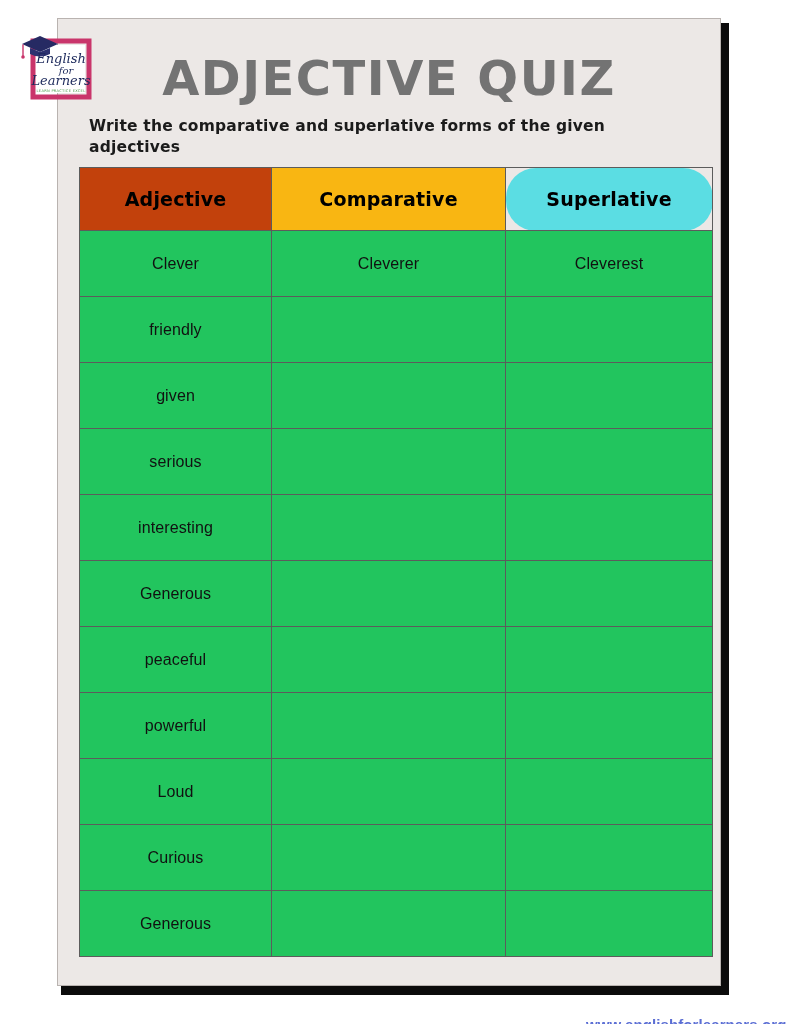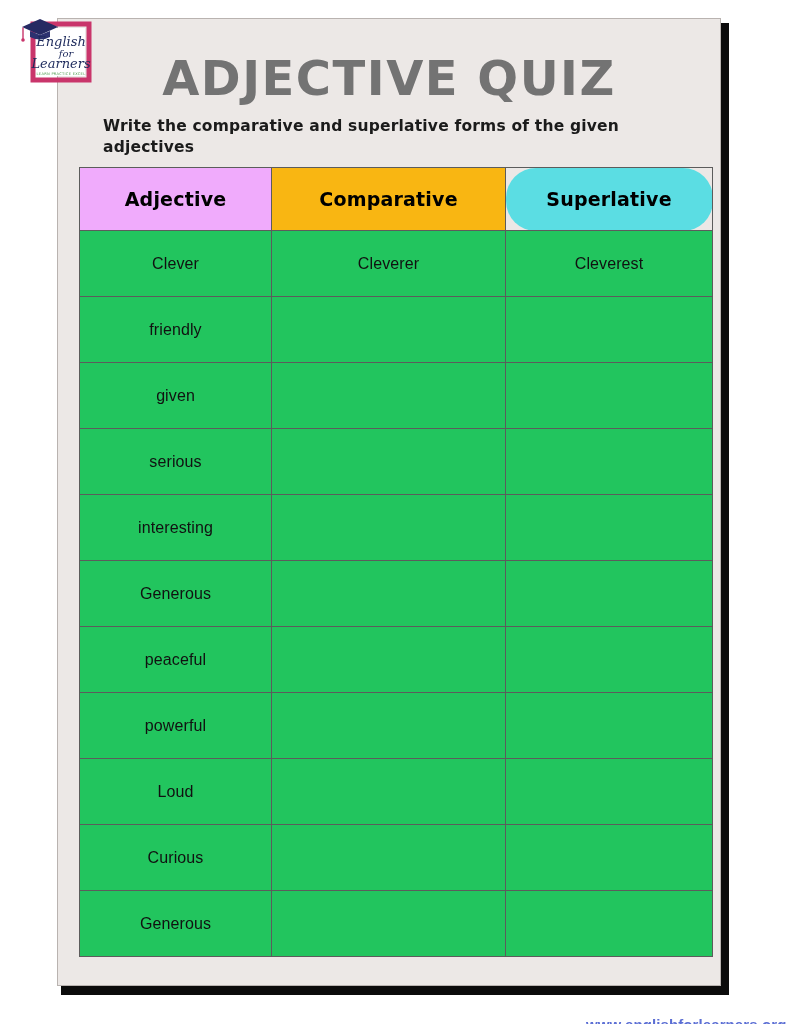--- a/index.html
+++ b/index.html
@@ -39,21 +39,21 @@
     height: 968px;
     background: #ece8e6;
     border: 1px solid #b9b3b0;
     box-sizing: border-box;
   }
 
   
   #logo {
     position: absolute;
     left: 18px;
-    top: 10px;
+    top: 27px;
     width: 76px;
     height: 80px;
     z-index: 40;
   }
   #logo svg { display:block; }
 
   
   #title {
     position: absolute;
     left: 42px;
@@ -63,21 +63,21 @@
     font-family: "DejaVu Sans", sans-serif;
     font-weight: bold;
     font-size: 48px;
     letter-spacing: 1.5px;
     color: #737373;
     line-height: 1;
     white-space: nowrap;
   }
   #subtitle {
     position: absolute;
-    left: 46px;
+    left: 32px;
     top: 98px;
     width: 560px;
     font-family: "DejaVu Sans", sans-serif;
     font-weight: bold;
     font-size: 15.5px;
     line-height: 1.35;
     color: #1b1b1b;
     letter-spacing: 0.2px;
   }
 
@@ -109,21 +109,21 @@
   }
   #quiz-table td {
     height: 65px;
     background: #22c55e;
     font-family: "Liberation Sans", sans-serif;
     font-weight: 400;
     font-size: 16px;
     color: #111111;
     letter-spacing: 0.1px;
   }
-  .hdr-adjective   { background: #f0abfc; margin-left: 8px; }
+  .hdr-adjective   { background: #c2410c; margin-left: 8px; }
   .hdr-comparative { background: #f9b612; }
   .hdr-superlative { background: #5bdde3; border-radius: 30px; }
 
   
   #footer-url {
     position: absolute;
     left: 529px;
     top: 998px;
     font-family: "Liberation Sans", sans-serif;
     font-size: 15px;

